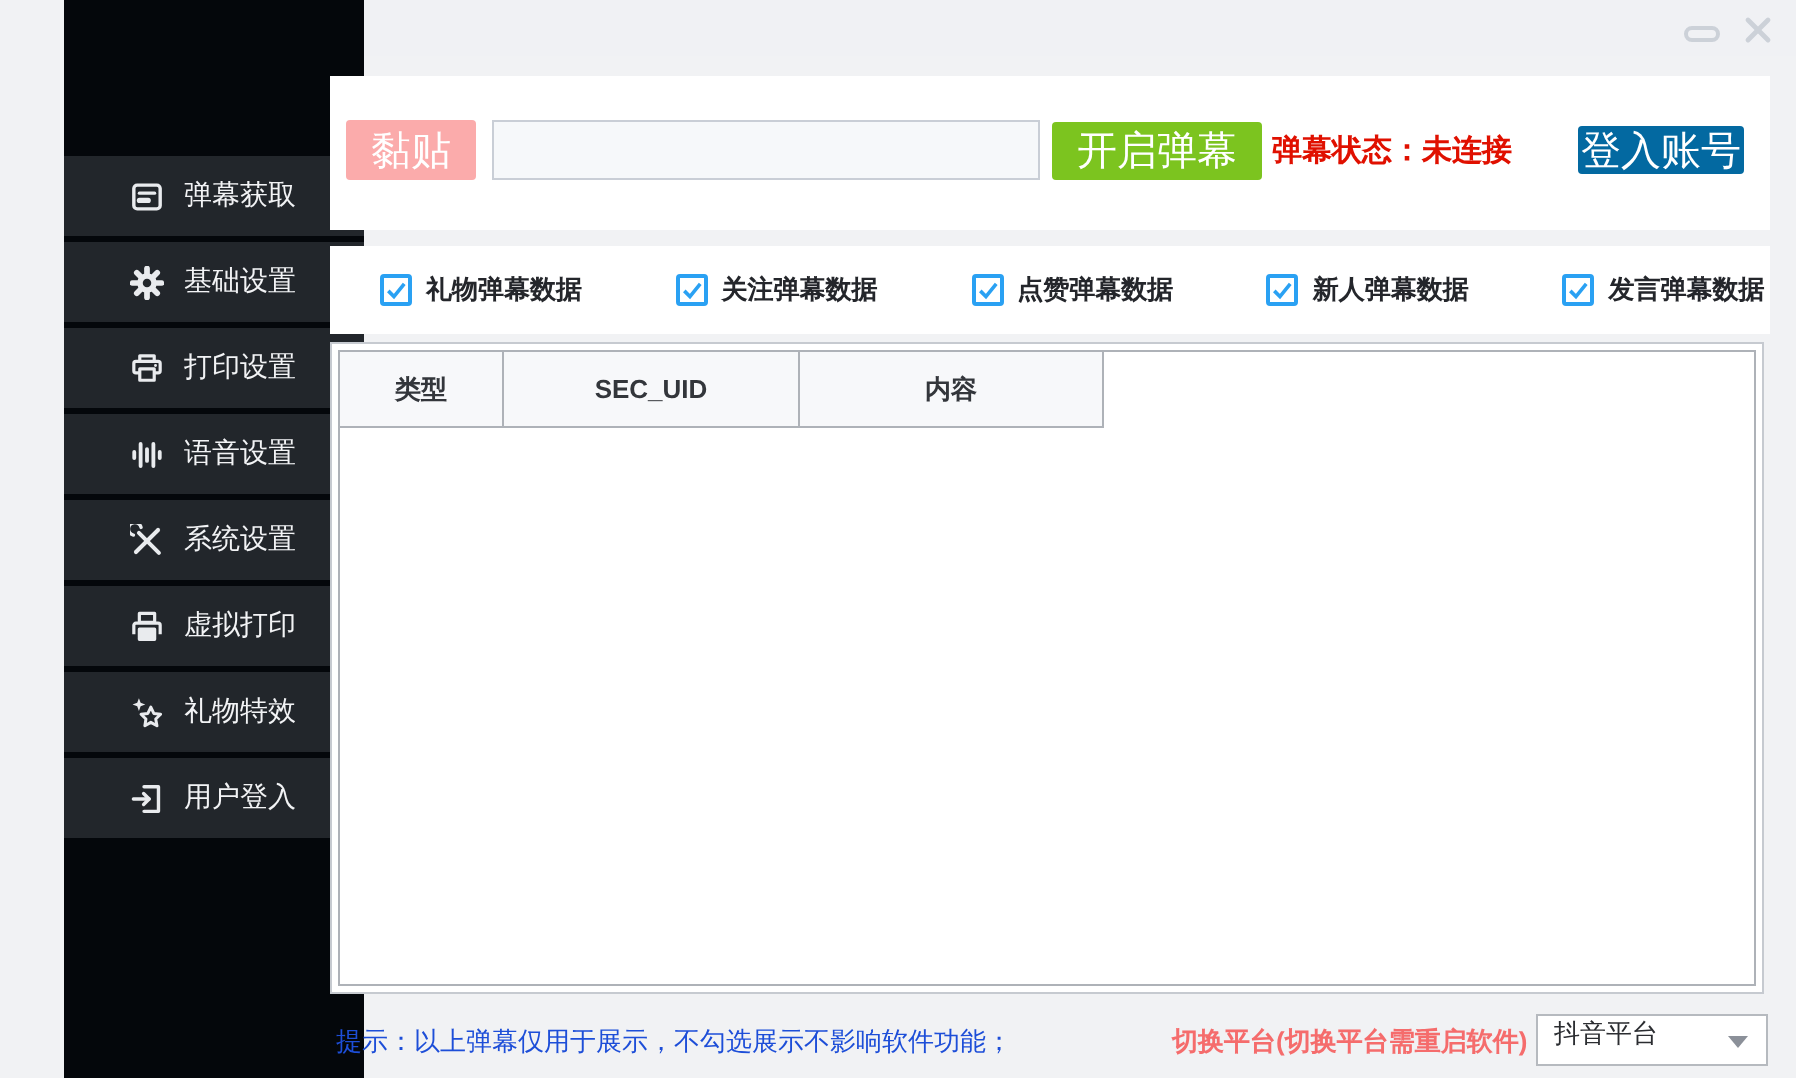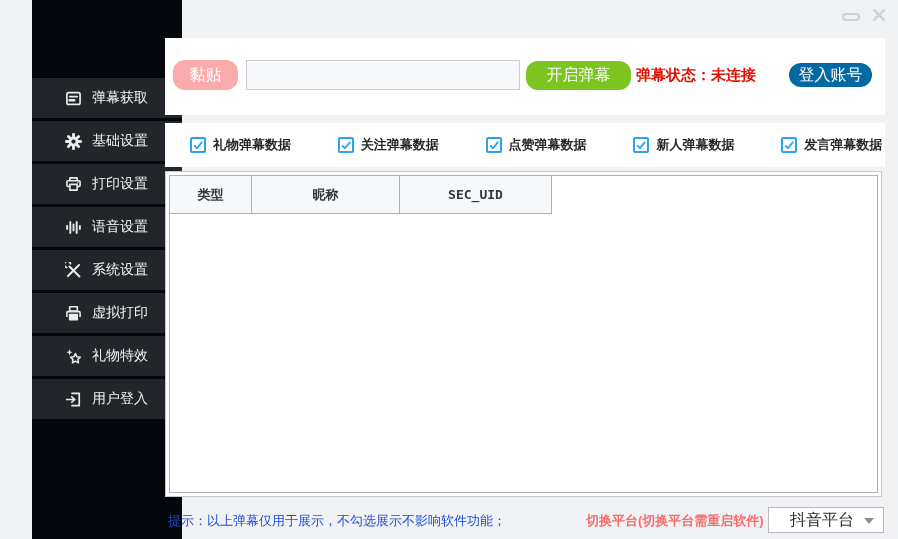--- a/index.html
+++ b/index.html
@@ -21,21 +21,21 @@
   .sidebar { position:absolute; left:0; top:0; width:150px; height:539px; background:#04070b;
              padding-top:78px; display:flex; flex-direction:column; gap:3px;margin-left:32px; }
   .side-item { height:40px; background:#22262b; display:flex; align-items:center;
                padding-left:33px; gap:10px; color:#f2f3f5; font-size:14px; cursor:pointer; }
   .side-item .ic { width:17px; height:17px; flex:0 0 17px; display:flex; }
   .side-item svg { width:17px; height:17px; }
 
   
   .panel-top { position:absolute; left:165px; top:38px; width:720px; height:77px; background:#fff; }
   .btn { display:flex; align-items:center; justify-content:center; color:#fff;
-         font-size:16px; border:none; border-radius:12px; cursor:pointer;
+         font-size:20px; border:none; border-radius:2px; cursor:pointer;
          font-family:Liberation Serif, serif; }
   .btn-paste { position:absolute; left:8px; top:22px; width:65px; height:30px; background:#fbabab; }
   .room-input { position:absolute; left:81px; top:22px; width:274px; height:30px;
                 background:#f6f8fa; border:1px solid #c9ced6; padding:0 8px; font-size:13px;
                 font-family:inherit; color:#333; }
   .btn-start { position:absolute; left:361px; top:23px; width:105px; height:29px; background:#7cc41f; }
   .status { position:absolute; left:471px; top:28px; font-size:15px; font-weight:bold; color:#e01000;
             white-space:nowrap; }
   .btn-login { position:absolute; left:624px; top:25px; width:83px; height:24px; background:#0369a1; }
 
@@ -61,22 +61,22 @@
   .th:nth-child(3){ width:152px; font-family:"DejaVu Sans Mono","Liberation Mono",monospace; }
   .th:nth-child(4){ flex:1; border-right:none; }
   .tbody { flex:1; background:#fff; }
 
   
   .tip { position:absolute; left:168px; top:512px; font-size:13px; font-weight:400; color:#1d4ed8;
          white-space:nowrap; }
   .switch-hint { position:absolute; left:586px; top:512px; font-size:13px; font-weight:600;
                  color:#f56c6c; white-space:nowrap; cursor:pointer; }
   .platform-select { position:absolute; left:768px; top:507px; width:116px; height:26px;
-                     background:#fff; border:1px solid #b6babf; display:flex; align-items:center;
-                     padding-left:21px; font-size:16px; color:#2b2d31; cursor:pointer; }
+                     background:#fff; border:1px solid #b6babf; display:flex; 
+                     padding-left:8px; font-size:13px; color:#2b2d31; cursor:pointer; }
   .platform-select .arrow { position:absolute; right:9px; top:10px; width:0; height:0;
                             border-left:5px solid transparent; border-right:5px solid transparent;
                             border-top:6px solid #8b9099; }
 </style>
 </head>
 <body>
 
 <div class="titlebar"></div>
 <div class="win-min" title=""></div>
 <div class="win-close">
@@ -226,22 +226,22 @@
         </svg>
       </span>
     <span class="filter-label">发言弹幕数据</span>
   </div>
 </div>
 
 <div class="table-wrap">
   <div class="table-inner">
     <div class="thead">
       <div class="th">类型</div>
-      <div class="th">昵称</div>
       <div class="th">SEC_UID</div>
+      <div class="th">内容</div>
     </div>
     <div class="tbody" id="table-body"></div>
   </div>
 </div>
 
 <div class="tip">提示：以上弹幕仅用于展示，不勾选展示不影响软件功能；</div>
 <div class="switch-hint">切换平台(切换平台需重启软件)</div>
 <div class="platform-select">
   <span>抖音平台</span>
   <span class="arrow"></span>

